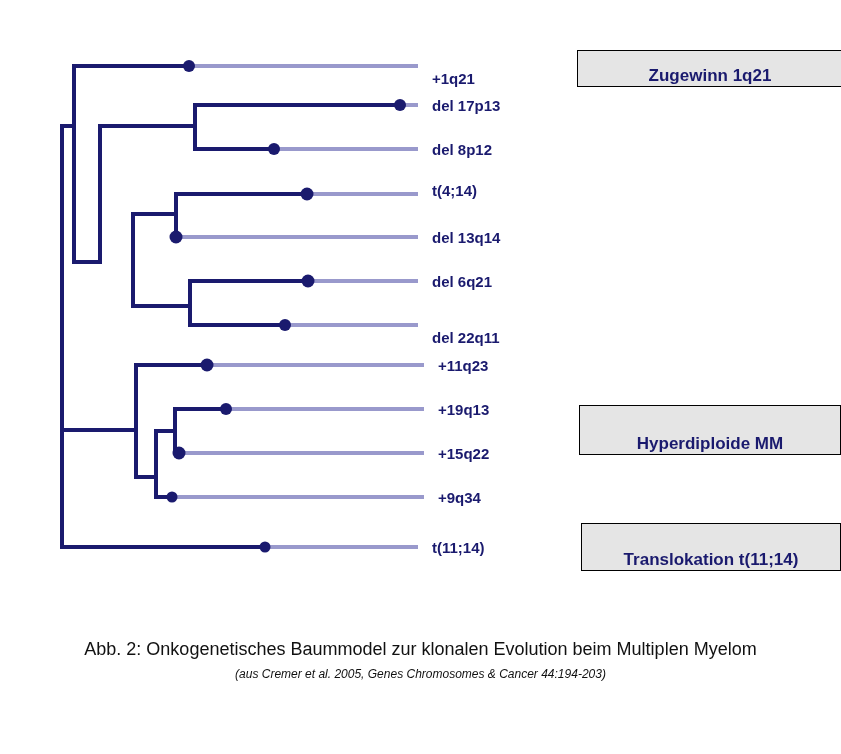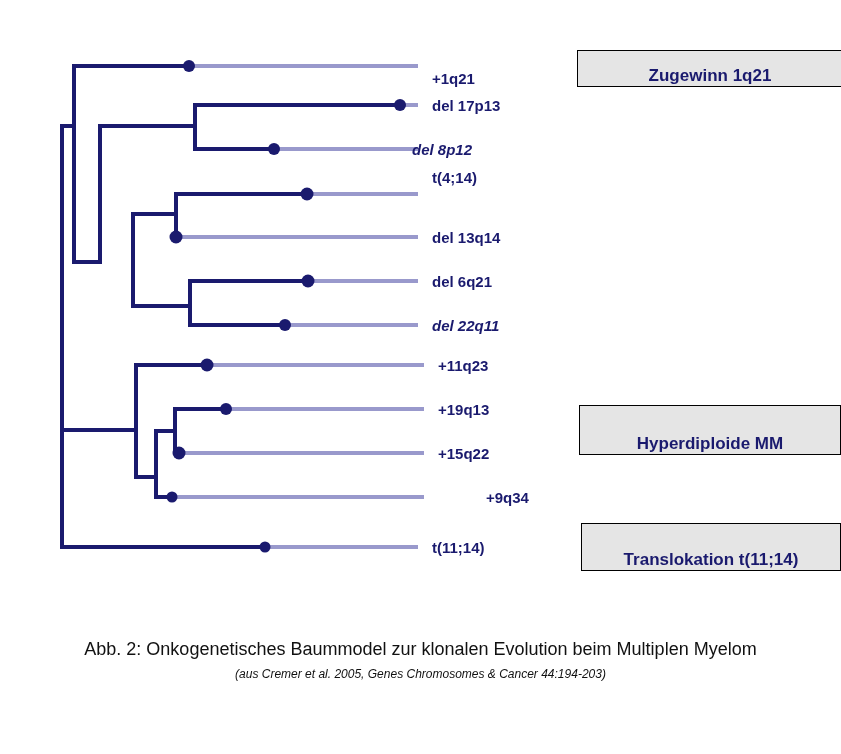--- a/index.html
+++ b/index.html
@@ -150,29 +150,29 @@
       <circle cx="207" cy="365" r="6.5"></circle>
       <circle cx="226" cy="409" r="6"></circle>
       <circle cx="179" cy="453" r="6.5"></circle>
       <circle cx="172" cy="497" r="5.5"></circle>
       <circle cx="265" cy="547" r="5.5"></circle>
     </g>
   </svg>
 
   <div class="leaf-label" style="left:432px; top:59px;margin-top:12px;">+1q21</div>
   <div class="leaf-label" style="left:432px; top:98px;">del 17p13</div>
-  <div class="leaf-label" style="left:412px; top:142px;font-style:italic;">del 8p12</div>
-  <div class="leaf-label" style="left:432px; top:170px;">t(4;14)</div>
+  <div class="leaf-label" style="left:432px; top:142px;">del 8p12</div>
+  <div class="leaf-label" style="left:432px; top:183px;">t(4;14)</div>
   <div class="leaf-label" style="left:432px; top:230px;">del 13q14</div>
   <div class="leaf-label" style="left:432px; top:274px;">del 6q21</div>
-  <div class="leaf-label" style="left:432px; top:318px;font-style:italic;">del 22q11</div>
+  <div class="leaf-label" style="left:432px; top:330px;">del 22q11</div>
   <div class="leaf-label" style="left:438px; top:358px;">+11q23</div>
   <div class="leaf-label" style="left:438px; top:402px;">+19q13</div>
   <div class="leaf-label" style="left:438px; top:446px;">+15q22</div>
-  <div class="leaf-label" style="left:438px; top:490px;margin-left:48px;">+9q34</div>
+  <div class="leaf-label" style="left:438px; top:490px;">+9q34</div>
   <div class="leaf-label" style="left:432px; top:540px;">t(11;14)</div>
 
   <div class="group-box" style="left:537px; top:50px; width:266px; height:37px;">
     <span class="group-box-label">Zugewinn 1q21</span>
   </div>
 
 
   <div class="group-box" style="left:539px; top:405px; width:262px; height:50px;">
     <span class="group-box-label">Hyperdiploide MM</span>
   </div>

